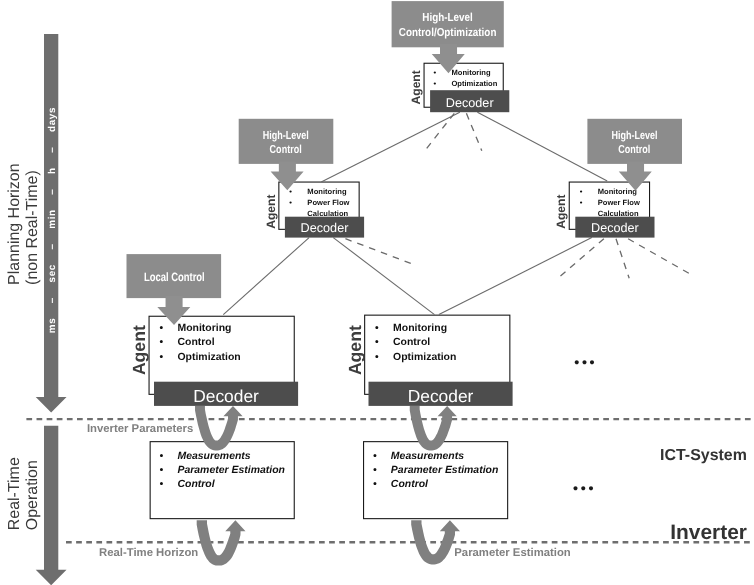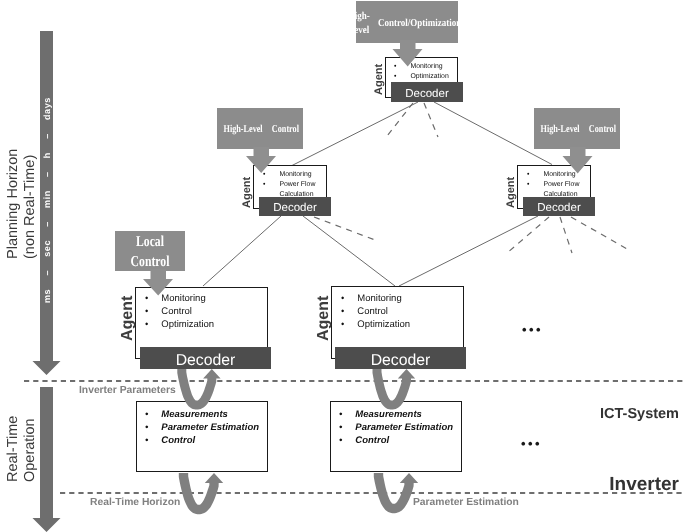--- a/index.html
+++ b/index.html
@@ -4,28 +4,28 @@
 <title>ICT System Architecture Diagram</title>
 <style>
   html,body{margin:0;padding:0;background:#ffffff;}
   body{width:685px;height:532px;overflow:hidden;font-family:"Liberation Sans",sans-serif;color:#3a3a3a;
        -webkit-font-smoothing:antialiased;text-rendering:geometricPrecision;}
   #stage{position:relative;width:685px;height:532px;background:#fff;}
   svg.layer{position:absolute;left:0;top:0;width:685px;height:532px;}
   #vec{z-index:1;}
   #vec2{z-index:4;pointer-events:none;}
 
-  .ctrlbox{position:absolute;background:#8c8c8c;color:#fff;display:flex;flex-direction:row;
+  .ctrlbox{position:absolute;background:#8c8c8c;color:#fff;display:flex;flex-direction:column;
            align-items:center;justify-content:center;text-align:center;font-weight:bold;
-           line-height:1.28;z-index:2;padding-top:3px;box-sizing:border-box;font-family:Liberation Serif, serif;}
+           line-height:1.28;z-index:2;padding-top:3px;box-sizing:border-box;}
 
   .agentbox{position:absolute;border:1.5px solid #1a1a1a;background:#fff;box-sizing:border-box;z-index:2;}
   .agentlabel{position:absolute;font-weight:bold;color:#3d3d3d;white-space:nowrap;z-index:3;
               transform:rotate(-90deg);transform-origin:left top;}
-  .bullets{position:absolute;font-weight:normal;color:#111;z-index:3;line-height:1.34;}
+  .bullets{position:absolute;font-weight:bold;color:#111;z-index:3;line-height:1.34;}
   .bullets .row{white-space:nowrap;}
   .decoder{position:absolute;background:#4d4d4d;color:#fff;display:flex;align-items:center;
            justify-content:center;z-index:3;font-weight:400;line-height:1;}
   .decoder.big{padding-top:6px;box-sizing:border-box;}
   .decoder.small{padding-top:5px;box-sizing:border-box;}
 
   .invbox{position:absolute;border:1.4px solid #1a1a1a;background:#fff;box-sizing:border-box;z-index:2;}
   .invlist{position:absolute;font-weight:bold;font-style:italic;color:#111;z-index:3;line-height:1.42;}
   .invlist .row{white-space:nowrap;}
 
@@ -116,21 +116,21 @@
   <div class="ctrlbox" style="left:217px;top:108px;width:86px;height:41px;font-size:10.5px;">
     <div style="transform:scaleX(0.78);">High-Level</div>
     <div style="transform:scaleX(0.78);">Control</div>
   </div>
 
   <div class="ctrlbox" style="left:534px;top:108px;width:86px;height:41px;font-size:10.5px;">
     <div style="transform:scaleX(0.78);">High-Level</div>
     <div style="transform:scaleX(0.78);">Control</div>
   </div>
 
-  <div class="ctrlbox" style="left:115px;top:231px;width:70px;height:40px;font-size:15px;">
+  <div class="ctrlbox" style="left:115px;top:231px;width:86px;height:40px;font-size:11px;">
     <div style="transform:scaleX(0.78);">Local Control</div>
   </div>
 
   <div class="agentbox" style="left:385px;top:57px;width:73px;height:41px;"></div>
   <div class="agentlabel" style="left:373px;top:95px;font-size:11px;">Agent</div>
   <div class="bullets" style="left:394px;top:62px;font-size:6.9px;line-height:1.45;">
     <div class="row"><span>•</span><span class="gap" style="display:inline-block;width:14px"></span><span>Monitoring</span></div>
     <div class="row"><span>•</span><span class="gap" style="display:inline-block;width:14px"></span><span>Optimization</span></div>
   </div>
   <div class="decoder small" style="left:391px;top:82px;width:72px;height:20px;font-size:11.5px;">Decoder</div>

